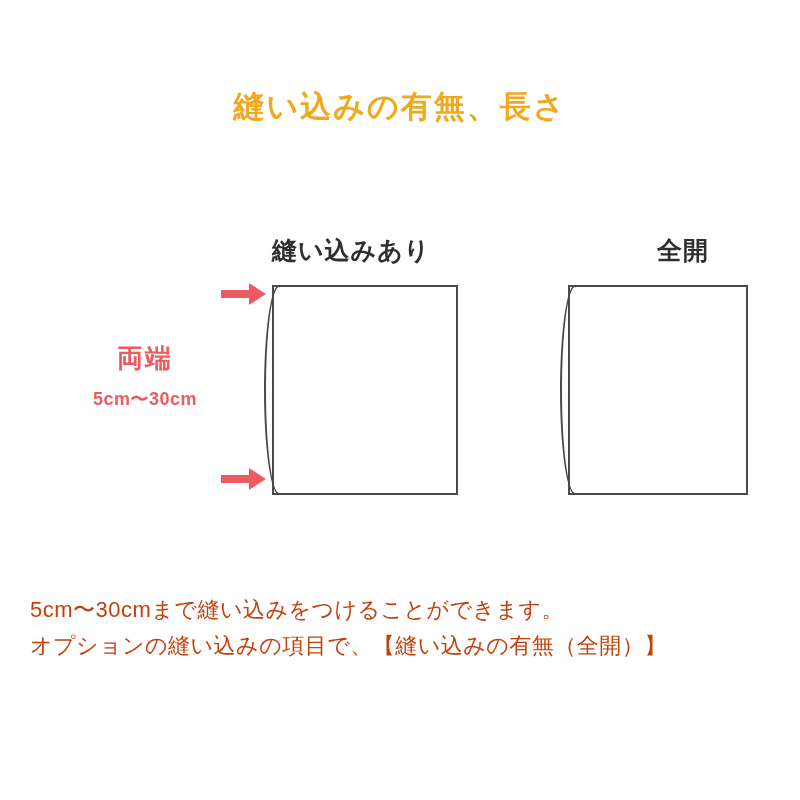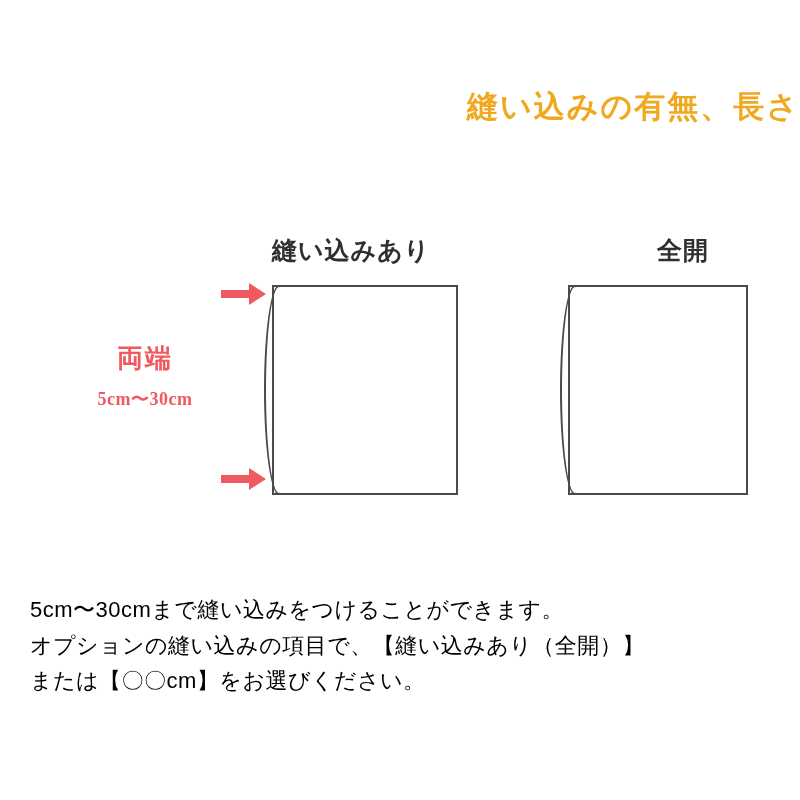--- a/index.html
+++ b/index.html
@@ -21,21 +21,21 @@
     position: absolute;
     inset: 0;
   }
 
   
   .title {
     position: absolute;
     left: 0;
     right: 0;
     top: 86px;
-    text-align: right;
+    text-align: center;
     font-size: 31px;
     font-weight: bold;
     letter-spacing: 2px;
     color: #f0a81e;
     white-space: nowrap;
   }
 
   
   .diagram {
     position: absolute;
@@ -153,34 +153,33 @@
   .side-caption {
     position: absolute;
     left: 30px;
     top: 340px;
     width: 230px;
     text-align: center;
     color: #ef5a60;
     font-weight: bold;
     line-height: 1.45;
     white-space: nowrap;
-    font-family: Liberation Serif, serif;
   }
   .side-caption .line1 { font-size: 26px; letter-spacing: 2px; }
   .side-caption .line2 { font-size: 18px; letter-spacing: 0.5px; margin-top: 8px; }
 
   
   .description {
     position: absolute;
     left: 30px;
     top: 592px;
     width: 745px;
     font-size: 22px;
     line-height: 1.62;
-    color: #000000;
+    color: #c2410c;
     letter-spacing: 0.5px;
   }
   .description div { white-space: nowrap; }
 </style>
 </head>
 <body>
 
 <div class="page">
 
   <div class="title">縫い込みの有無、長さ</div>
@@ -208,17 +207,16 @@
 
     <div class="side-caption">
       <div class="line1">両端</div>
       <div class="line2">5cm〜30cm</div>
     </div>
 
   </div>
 
   <div class="description">
     <div>5cm〜30cmまで縫い込みをつけることができます。</div>
-    <div>オプションの縫い込みの項目で、【縫い込みあり（全開）】</div>
-    <div>または【〇〇cm】をお選びください。</div>
+    <div>オプションの縫い込みの項目で、【縫い込みの有無（全開）】</div>
   </div>
 
 </div>
 
 </body></html>

